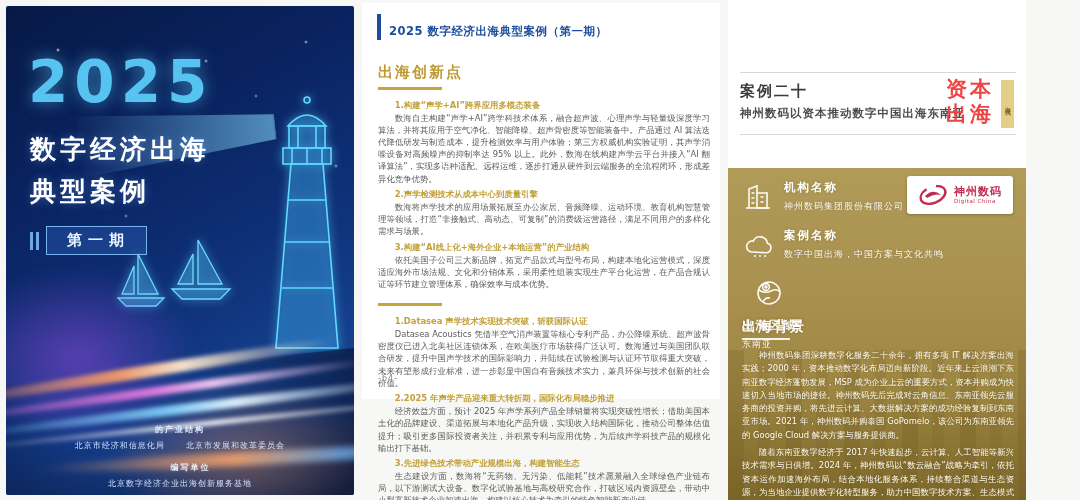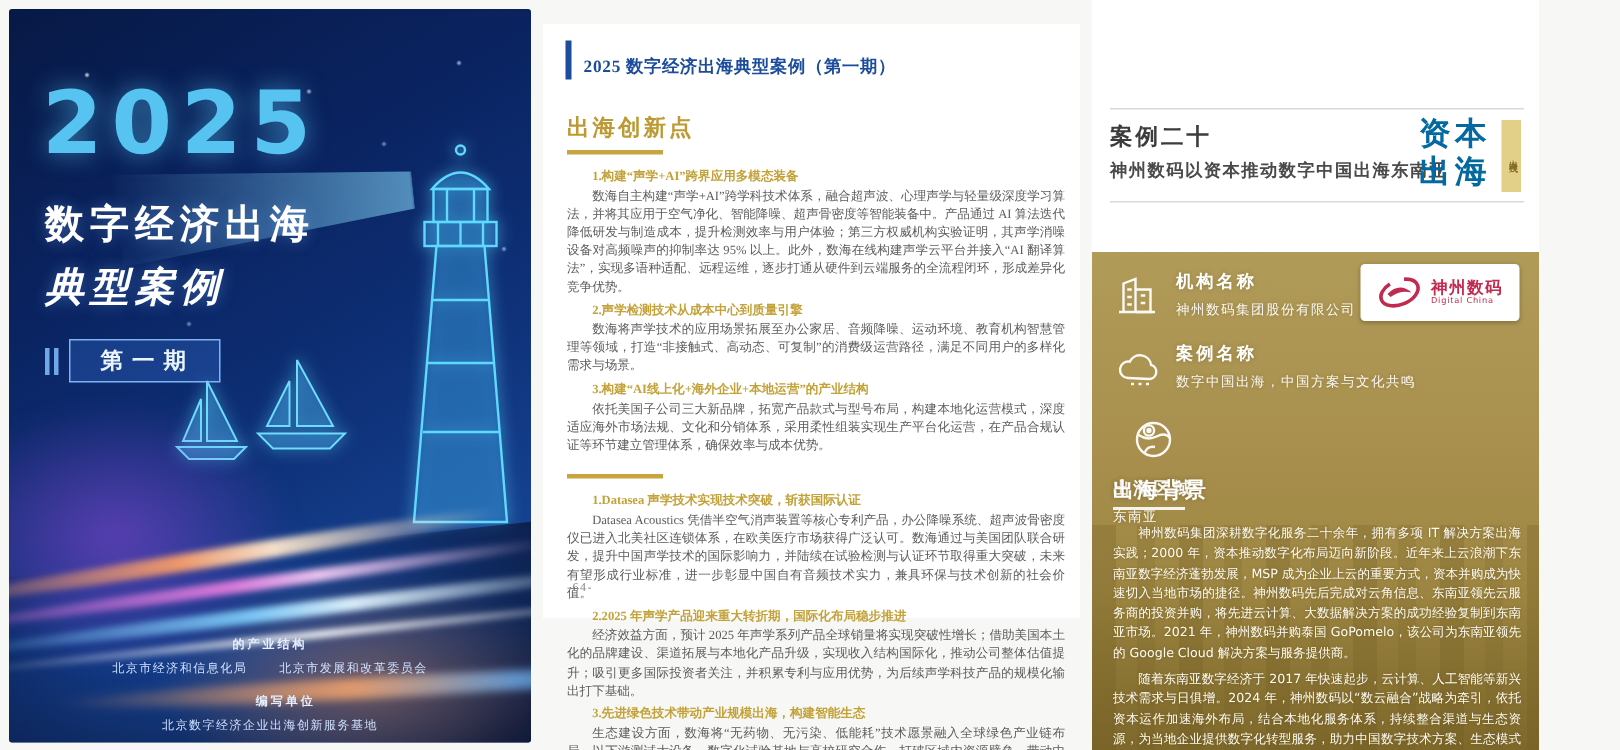--- a/index.html
+++ b/index.html
@@ -14,21 +14,21 @@
       radial-gradient(circle 1.2px at 52px 44px, rgba(255,255,255,.85) 0, transparent 2px),
       radial-gradient(circle 1px at 300px 36px, rgba(200,230,255,.8) 0, transparent 2px),
       radial-gradient(circle 1px at 250px 90px, rgba(200,230,255,.6) 0, transparent 2px),
       radial-gradient(circle 1.2px at 200px 55px, rgba(255,255,255,.7) 0, transparent 2px),
       radial-gradient(circle 1px at 120px 210px, rgba(200,230,255,.6) 0, transparent 2px),
       radial-gradient(circle 1px at 330px 160px, rgba(200,230,255,.7) 0, transparent 2px); }
   .cover-year { position:absolute; left:22px; top:42px; font-size:58px; font-weight:800; color:#56c3f0;
     letter-spacing:6px; text-shadow:0 0 16px rgba(86,195,240,.6); }
   .cover-t { position:absolute; left:24px; font-size:26px; font-weight:800; color:#ffffff; letter-spacing:4px;
     text-shadow:0 0 10px rgba(120,180,255,.4); }
-  .cover-t1 { top:126px; } .cover-t2 { top:168px;font-style:italic; }
+  .cover-t1 { top:126px; } .cover-t2 { top:168px; }
   .badge-wrap { position:absolute; left:24px; top:220px; display:flex; align-items:center; gap:7px; }
   .badge-bars { display:flex; gap:3px; }
   .badge-bars i { display:block; width:3px; height:18px; background:rgba(130,190,255,.85); }
   .badge-box { border:1px solid rgba(140,200,255,.85); background:rgba(55,115,215,.3); color:#eaf4ff;
     font-size:15px; font-weight:700; letter-spacing:6px; padding:4px 16px 4px 20px; }
 
   .beam { position:absolute; left:72px; top:100px; width:198px; height:62px;
     background:linear-gradient(to left, rgba(140,225,255,.55), rgba(140,225,255,.02));
     clip-path:polygon(100% 30%, 0 0, 0 100%, 100% 70%); transform:rotate(-6deg); filter:blur(1px); }
   .lighthouse { position:absolute; left:252px; top:86px; }
@@ -53,39 +53,39 @@
     background:linear-gradient(90deg, transparent, rgba(255,255,255,.95) 50%, transparent 95%); }
   .s5 { left:30px; bottom:30px; width:440px; height:14px; transform:rotate(-3deg); filter:blur(3px);
     background:linear-gradient(90deg, transparent, rgba(255,170,110,.8) 45%, rgba(120,190,255,.7) 70%, transparent 95%); }
 
   .cover-footer { position:absolute; left:0; right:0; top:418px; text-align:center; color:#cfe0ff; }
   .cf-label { font-size:8px; font-weight:700; color:#e4eeff; letter-spacing:2px; }
   .cf-units { font-size:8px; margin-top:5px; letter-spacing:1px; white-space:pre; }
   .cf-gap { margin-top:11px;margin-left:21px; }
 
   
-  .mid { position:absolute; left:362px; top:16px; width:358px; height:396px; background:#ffffff;font-family:Liberation Serif, serif; }
+  .mid { position:absolute; left:362px; top:3px; width:358px; height:396px; background:#ffffff; }
   .mid-header { position:absolute; left:15px; top:11px; display:flex; align-items:flex-end; }
   .mid-bar { width:4px; height:26px; background:#1c4c9c; margin-right:8px; }
   .mid-title { color:#1c4c9c; font-weight:700; font-size:11.5px; letter-spacing:.5px; padding-bottom:1px; }
   .mid-body { position:absolute; left:16px; top:60px; width:332px; }
   .sec-title { color:#bd9a33; font-size:15px; font-weight:800; letter-spacing:2px; }
   .sec-underline { width:64px; height:2.5px; background:#c8a43c; margin:5px 0 9px; }
   .sec + .sec { margin-top:13px; }
   .item-h { color:#c3a23a; font-size:8.4px; font-weight:700; text-indent:2em; margin-top:3px; line-height:1.45; }
   .item-b { color:#5c5c5c; font-size:8.4px; line-height:1.45; text-align:justify; text-indent:2em; margin:1px 0 3px; }
   .page-num { position:absolute; left:16px; bottom:16px; color:#8a8a8a; font-size:8px; letter-spacing:1px; }
 
   
   .case { position:absolute; left:728px; top:0; width:298px; height:500px; background:#ffffff; }
   .rule { position:absolute; left:12px; right:10px; border-top:1px solid #d8d8d4; }
   .rule-top { top:72px; } .rule-bottom { top:134px; }
   .case-label { position:absolute; left:12px; top:82px; font-size:15px; font-weight:800; color:#3c3c3c; letter-spacing:2px; }
   .case-title { position:absolute; left:12px; top:106px; font-size:11.5px; color:#4a4a4a; font-weight:600; letter-spacing:1px; }
-  .mode { position:absolute; right:29px; top:77px; width:54px; text-align:center; color:#0369a1;
+  .mode { position:absolute; right:29px; top:77px; width:54px; text-align:center; color:#ef4444;
     font-weight:800; font-size:21px; line-height:1.2; letter-spacing:3px; }
   .mode-ribbon { position:absolute; right:12px; top:80px; width:13px; height:48px; background:#e2cf88;
     color:#7d621c; font-size:6px; writing-mode:vertical-rl; text-align:center; letter-spacing:1px;
     display:flex; align-items:center; justify-content:center; }
 
   .gold { position:absolute; left:0; right:0; top:168px; bottom:0; overflow:hidden;
     background:linear-gradient(180deg,#b19b59 0%,#a88f4d 40%,#9b8440 72%,#8e7938 100%); }
   .gold-skyline { position:absolute; left:0; right:0; bottom:0; height:150px;
     background:
       linear-gradient(to top, rgba(110,88,30,.5), rgba(110,88,30,0) 70%),

